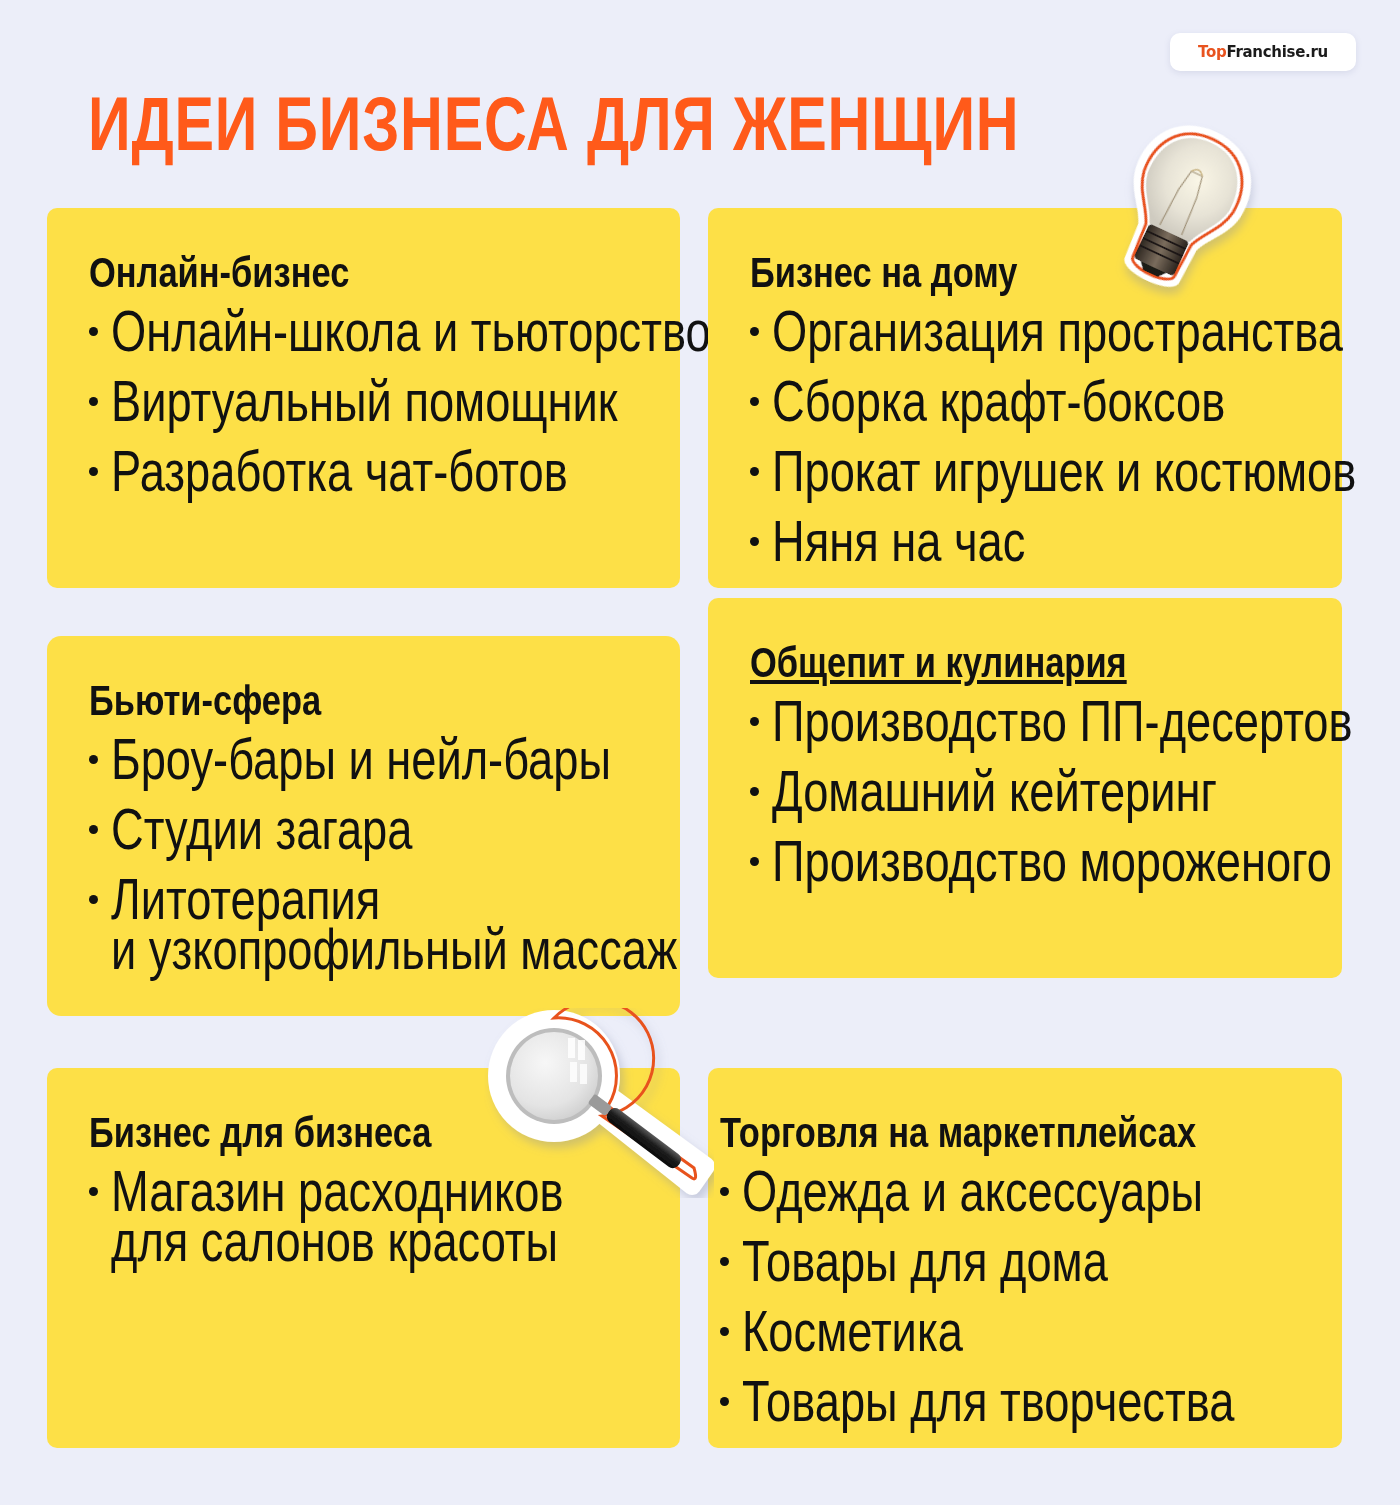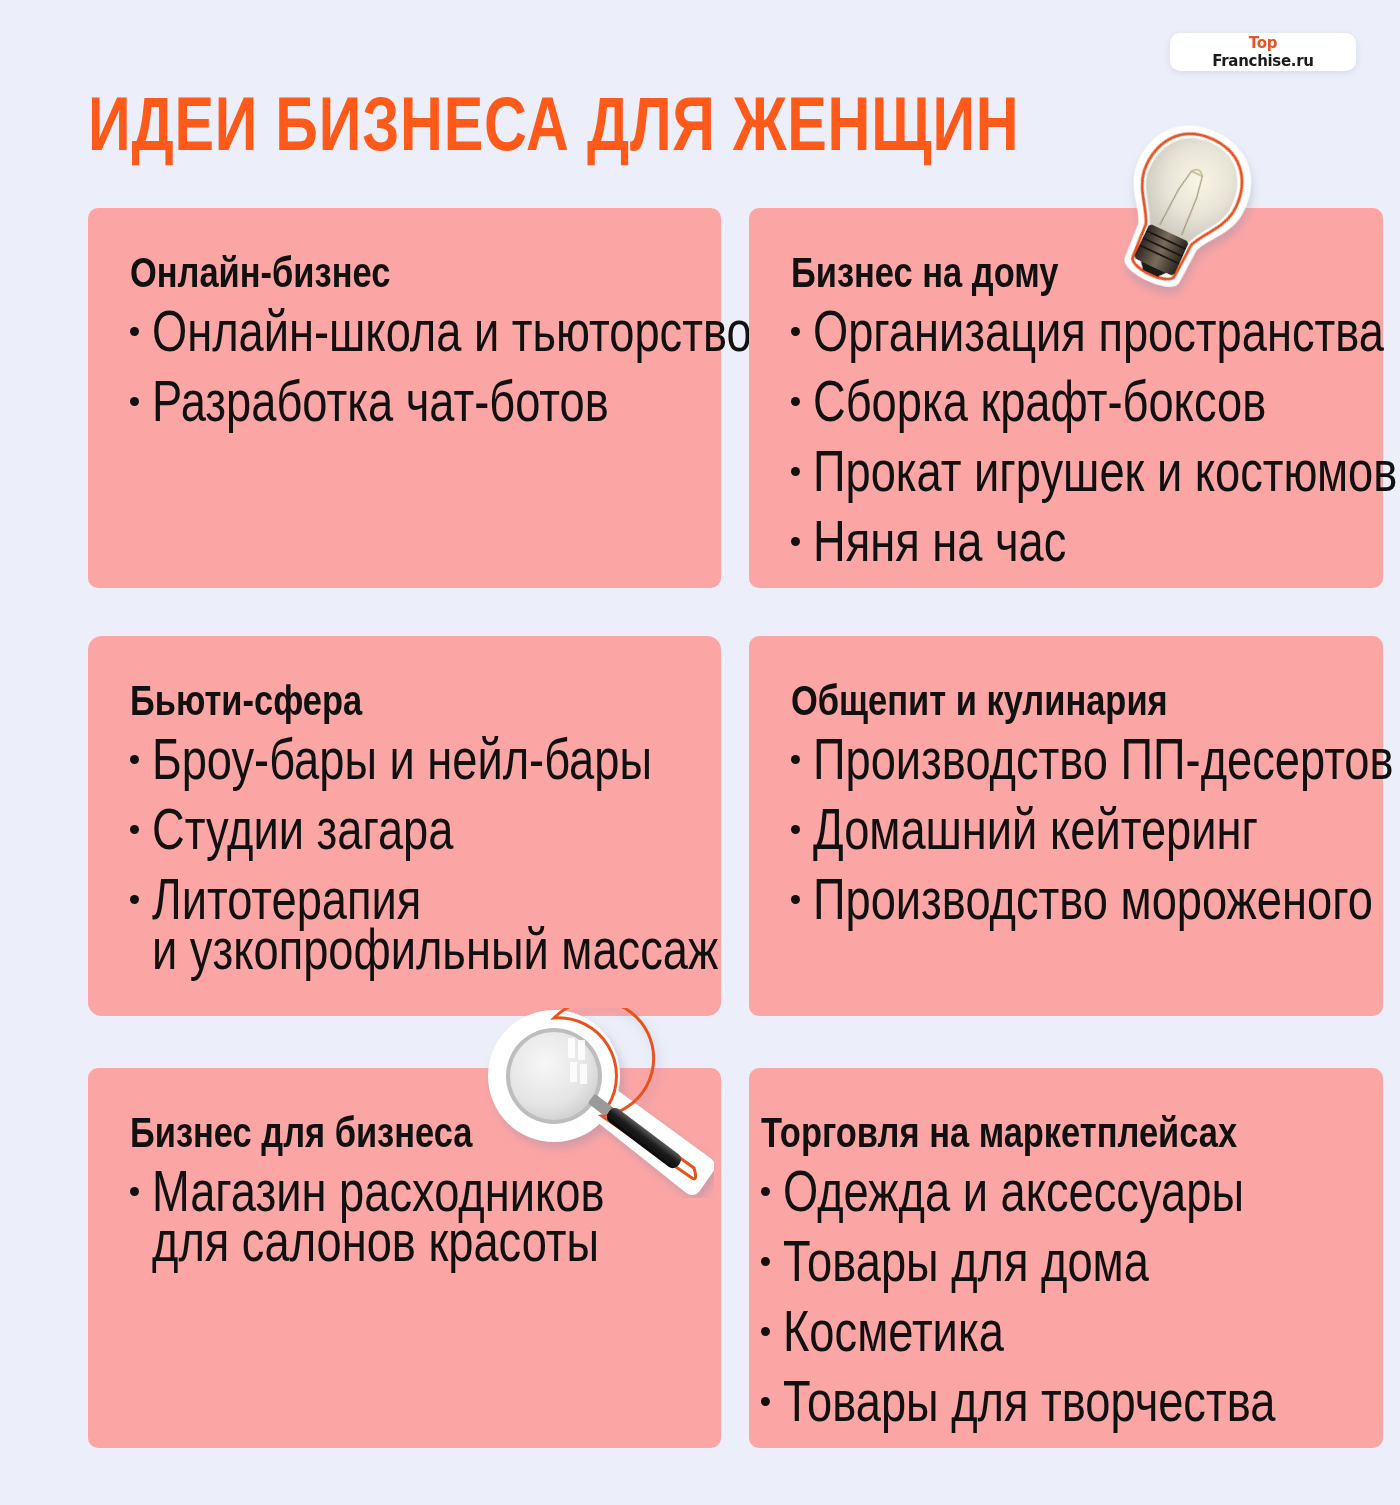--- a/index.html
+++ b/index.html
@@ -16,43 +16,41 @@
       left: 1170px; top: 33px;
       width: 186px; height: 38px;
       background: #ffffff;
       border-radius: 10px;
       box-shadow: 0 2px 6px rgba(120,130,170,0.18);
       display: flex; align-items: center; justify-content: center;
       font-family: "DejaVu Sans", sans-serif;
       font-weight: bold;
       font-size: 15px;
       letter-spacing: -0.3px;
-      flex-direction: column;
     }
     .brand-top { color: #e8531f; }
     .brand-rest { color: #1b1b1b; }
     .page-title {
       position: absolute;
       left: 88px; top: 84px;
       font-family: "Liberation Sans", sans-serif;
       font-weight: bold;
       font-size: 76px;
       line-height: 80px;
       color: #ff5a1a;
       letter-spacing: 1px;
       transform: scaleX(0.78);
       transform-origin: left center;
       white-space: nowrap;
     }
     .card {
       position: absolute;
-      background: #fca5a5;
+      background: #fde047;
       border-radius: 10px;
       padding: 40px 0 0 42px;
-      margin-left: 41px;
     }
     .card-title {
       font-family: "Liberation Sans", sans-serif;
       font-weight: bold;
       font-size: 42px;
       line-height: 50px;
       color: #111;
       transform: scaleX(0.82);
       transform-origin: left center;
       white-space: nowrap;
@@ -91,40 +89,41 @@
 <div class="brand-badge">
   <span class="brand-top">Top</span>
     <span class="brand-rest">Franchise.ru</span>
 </div>
 
 <h1 class="page-title">ИДЕИ БИЗНЕСА ДЛЯ ЖЕНЩИН</h1>
 
 <section class="card" style="left:47px; top:208px; width:633px; height:380px;">
   <div class="card-title">Онлайн-бизнес</div>
   <div class="item"><span class="bullet"></span><span class="item-text">Онлайн-школа и тьюторство</span></div>
+  <div class="item"><span class="bullet"></span><span class="item-text">Виртуальный помощник</span></div>
   <div class="item"><span class="bullet"></span><span class="item-text">Разработка чат-ботов</span></div>
 </section>
 
 <section class="card" style="left:708px; top:208px; width:634px; height:380px;">
   <div class="card-title">Бизнес на дому</div>
   <div class="item"><span class="bullet"></span><span class="item-text">Организация пространства</span></div>
   <div class="item"><span class="bullet"></span><span class="item-text">Сборка крафт-боксов</span></div>
   <div class="item"><span class="bullet"></span><span class="item-text">Прокат игрушек и костюмов</span></div>
   <div class="item"><span class="bullet"></span><span class="item-text">Няня на час</span></div>
 </section>
 
 <section class="card" style="left:47px; top:636px; width:633px; height:380px;border-radius:14px;">
   <div class="card-title">Бьюти-сфера</div>
   <div class="item"><span class="bullet"></span><span class="item-text">Броу-бары и нейл-бары</span></div>
   <div class="item"><span class="bullet"></span><span class="item-text">Студии загара</span></div>
   <div class="item"><span class="bullet"></span><span class="item-text">Литотерапия
 и узкопрофильный массаж</span></div>
 </section>
 
-<section class="card" style="left:708px; top:636px; width:634px; height:380px;">
+<section class="card" style="left:708px; top:598px; width:634px; height:380px;text-decoration:underline;">
   <div class="card-title">Общепит и кулинария</div>
   <div class="item"><span class="bullet"></span><span class="item-text">Производство ПП-десертов</span></div>
   <div class="item"><span class="bullet"></span><span class="item-text">Домашний кейтеринг</span></div>
   <div class="item"><span class="bullet"></span><span class="item-text">Производство мороженого</span></div>
 </section>
 
 <section class="card" style="left:47px; top:1068px; width:633px; height:380px;">
   <div class="card-title">Бизнес для бизнеса</div>
   <div class="item"><span class="bullet"></span><span class="item-text">Магазин расходников
 для салонов красоты</span></div>

